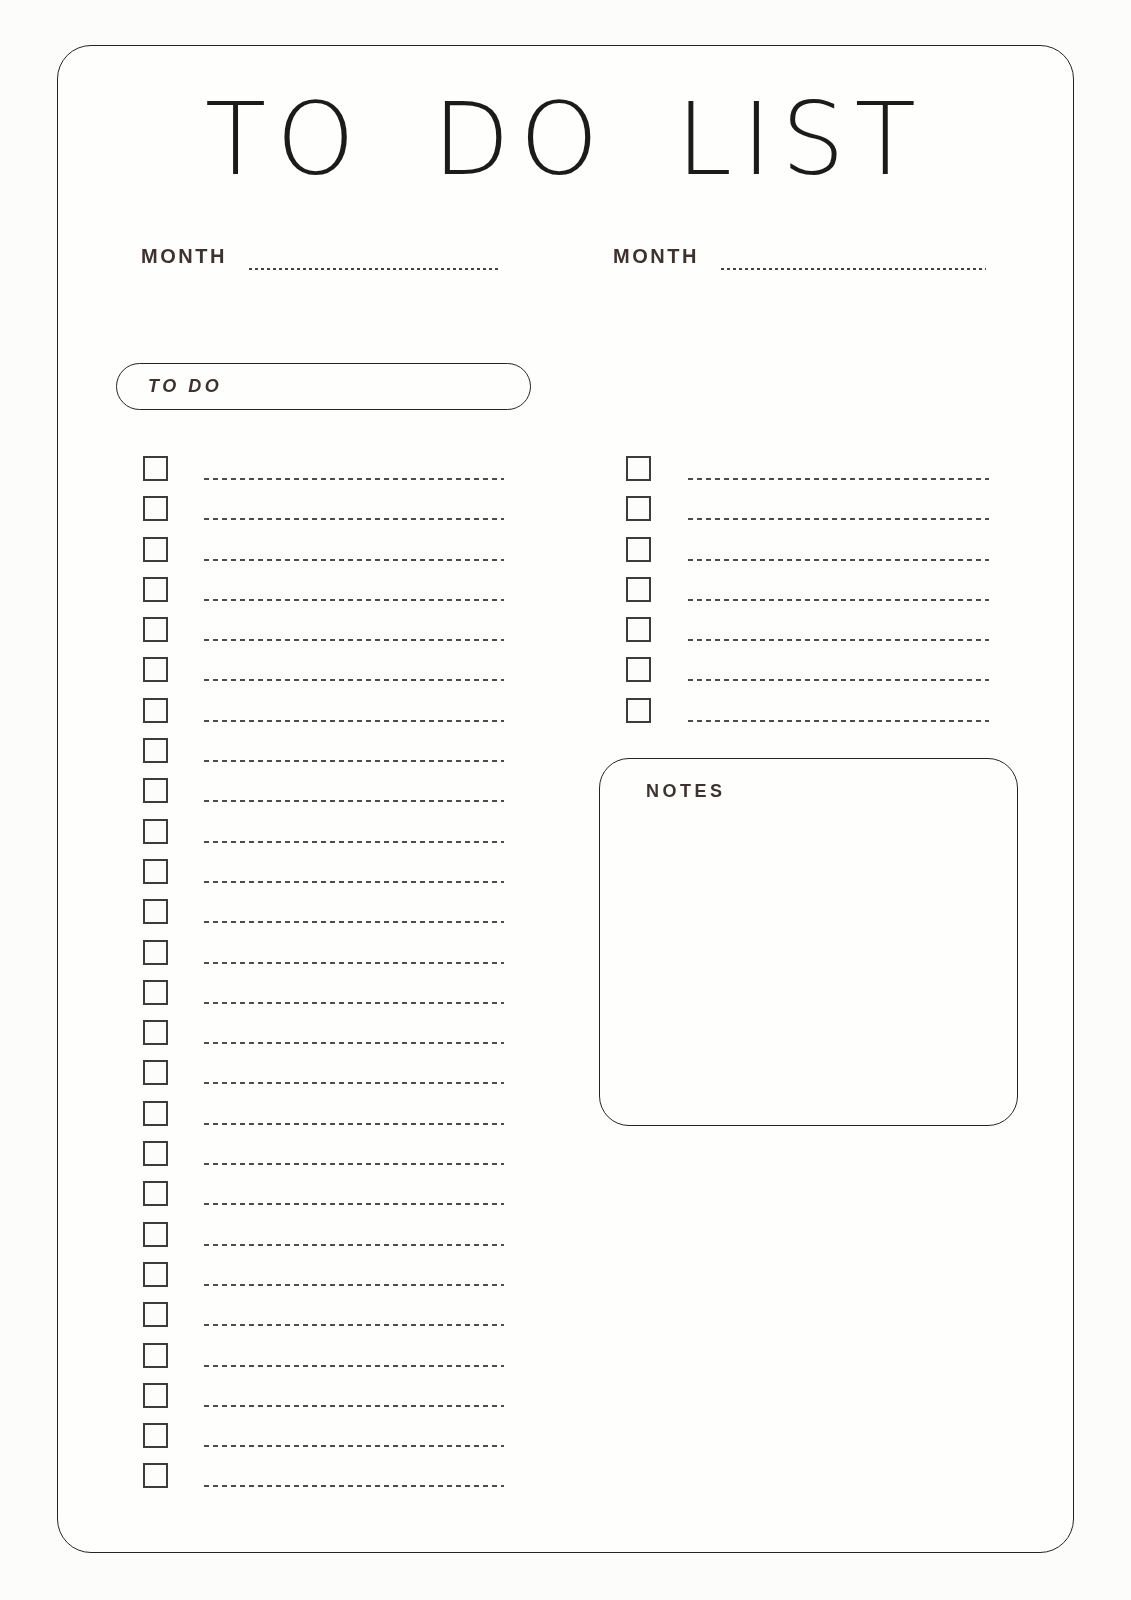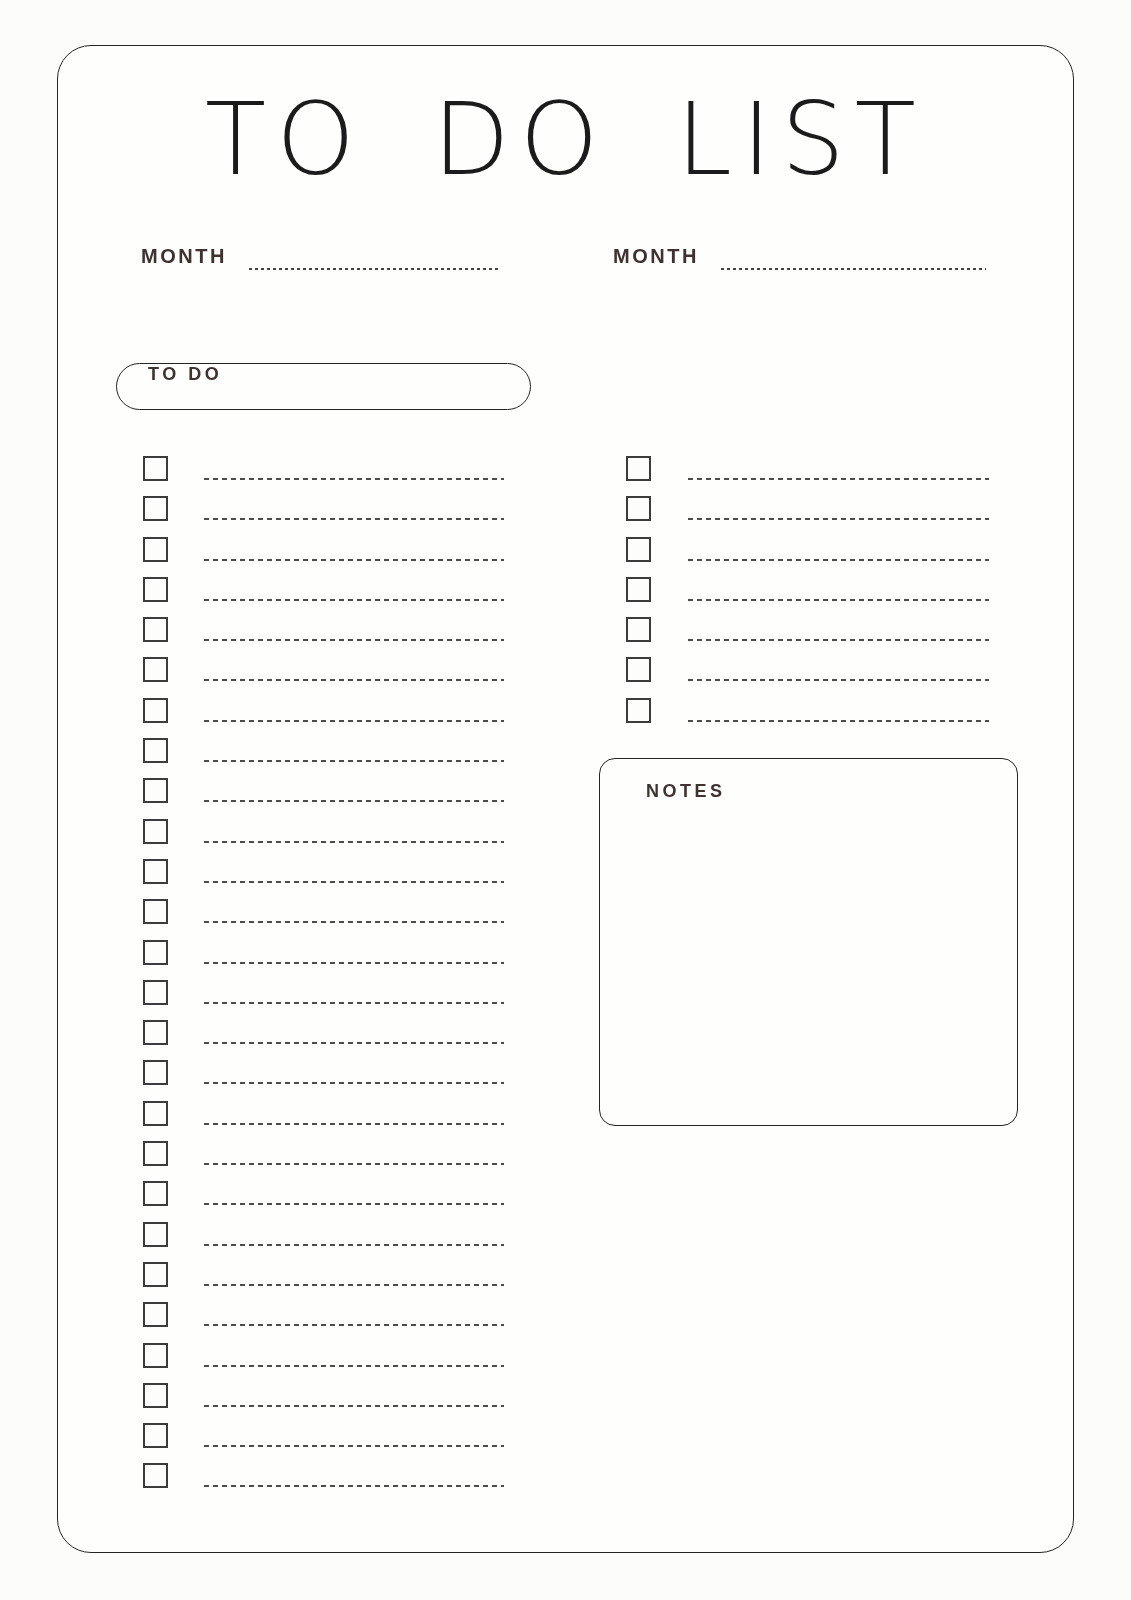--- a/index.html
+++ b/index.html
@@ -42,22 +42,23 @@
     height: 2px;
     background: repeating-linear-gradient(90deg, #454545 0 3px, transparent 3px 6px);
   }
   .pill {
     position: absolute;
     top: 317px;
     height: 47px;
     border: 1.8px solid #242424;
     border-radius: 24px;
     display: flex;
-    align-items: flex-start;
+    align-items: center;
     padding-left: 31px;
+    font-style: italic;
   }
   .section-label {
     font-weight: bold;
     font-size: 18px;
     letter-spacing: 3.5px;
     color: #3e3230;
   }
   .rows {
     position: absolute;
     top: 410px;
@@ -78,21 +79,21 @@
   }
   .todo-rows { left: 85px; width: 362px; }
   .todo-rows .task-line { left: 61px; width: 300px; }
   .priorities-rows { left: 568px; width: 364px; }
   .priorities-rows .task-line { left: 62px; width: 301px; }
   .panel {
     position: absolute;
     left: 541px;
     width: 419px;
     border: 1.8px solid #242424;
-    border-radius: 16px;
+    border-radius: 30px;
     background: #fefefd;
   }
   .panel .section-label {
     position: absolute;
     left: 46px; top: 22px;
   }
   .panel-content {
     position: absolute;
     left: 10px; right: 10px; top: 56px; bottom: 10px;
   }

